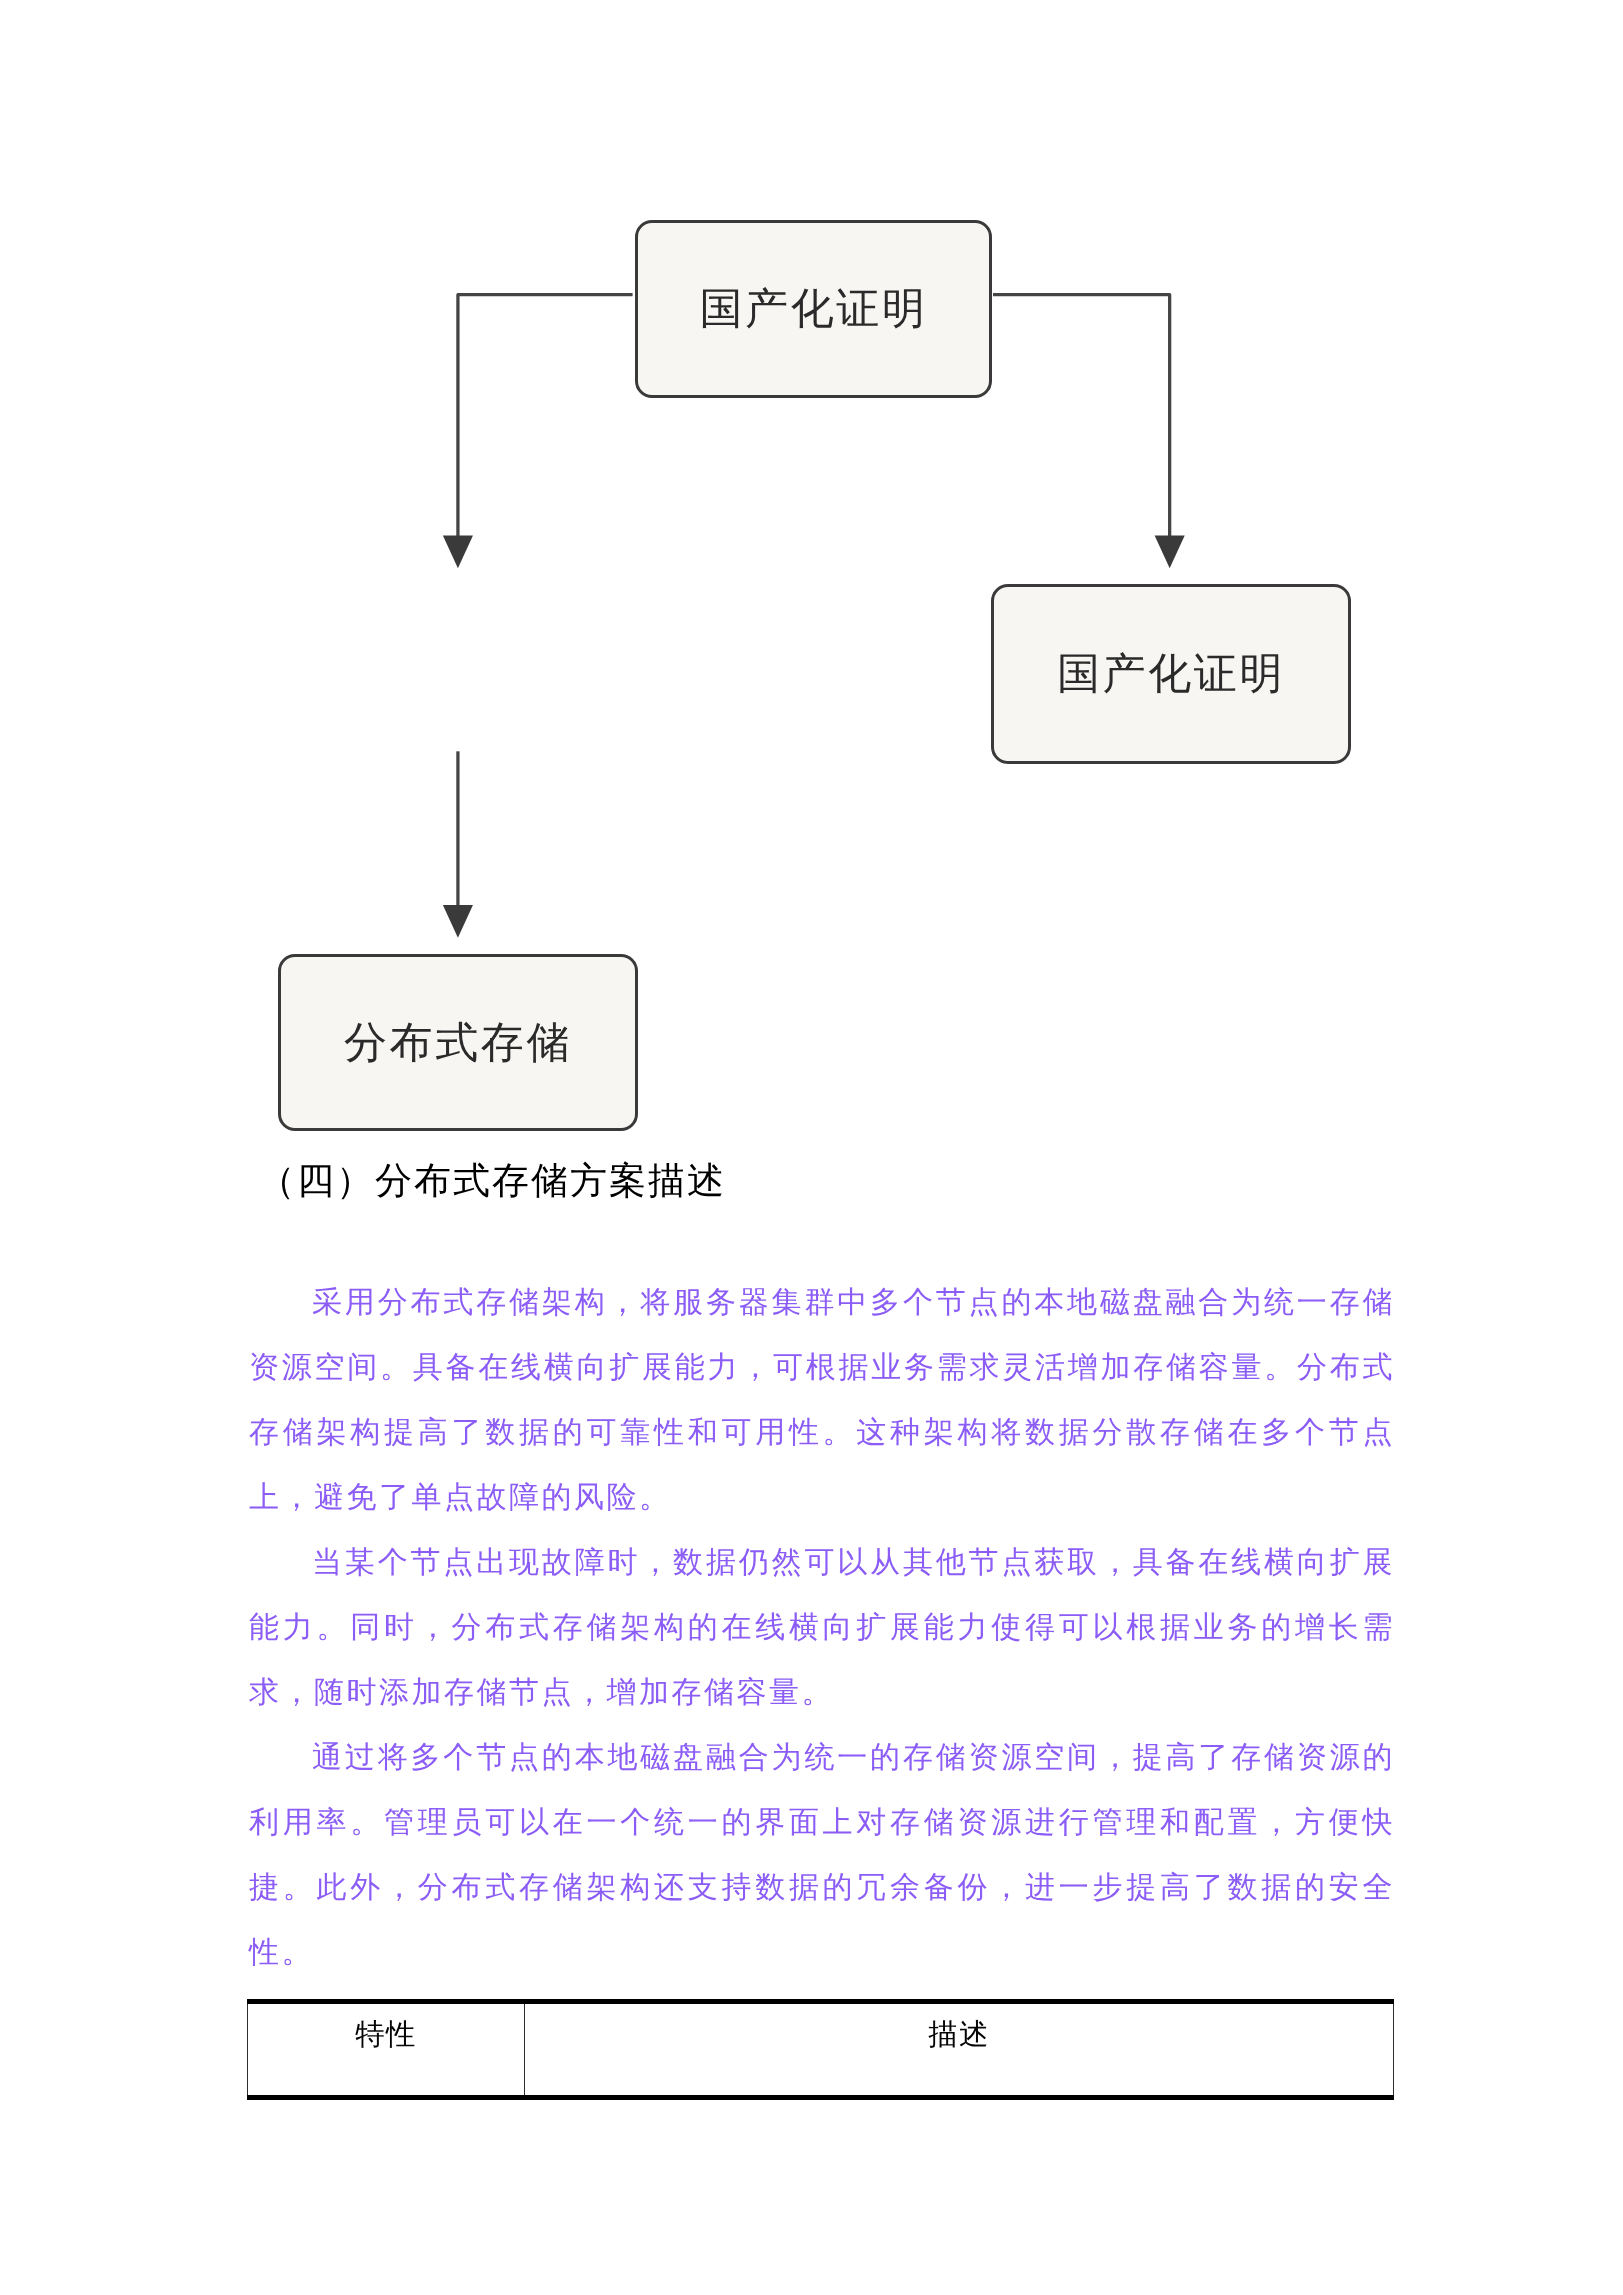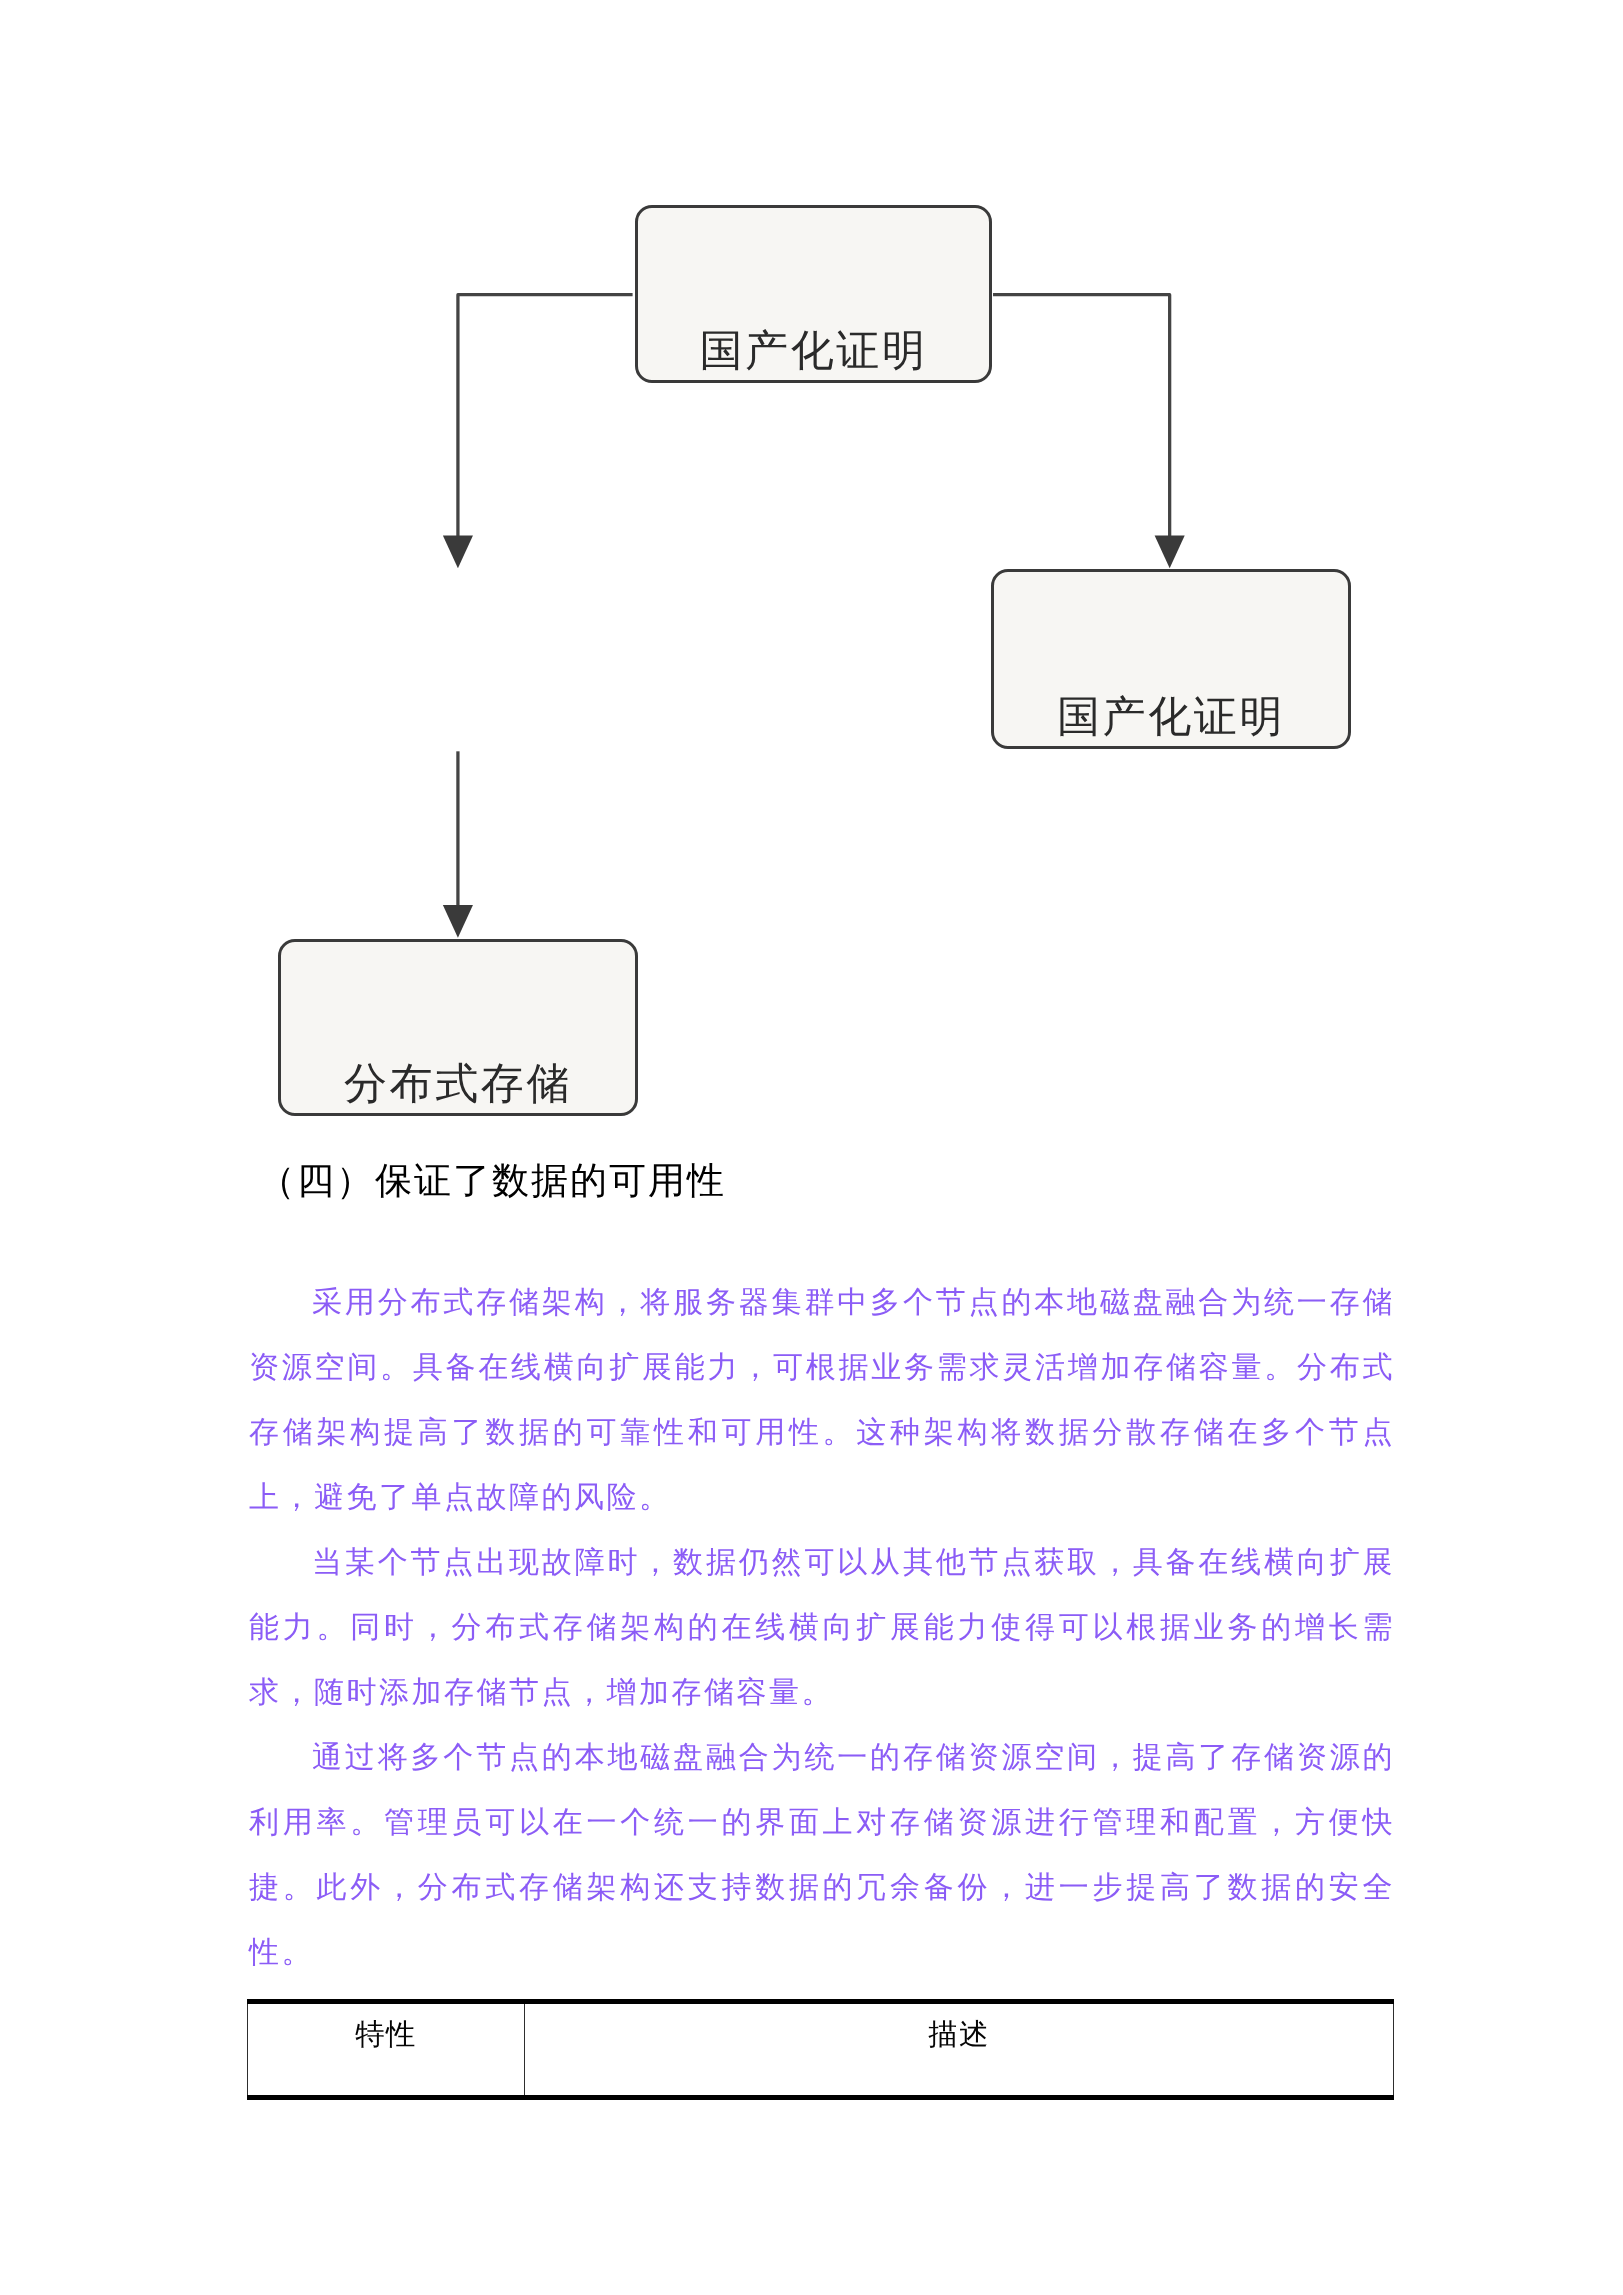--- a/index.html
+++ b/index.html
@@ -29,26 +29,27 @@
     left: 0; top: 0;
     width: 1623px;
     height: 1152px;
   }
   .fc-node {
     position: absolute;
     background: #f7f6f3;
     border: 3.9px solid #3a3a3a;
     border-radius: 17px;
     display: flex;
-    align-items: flex-end;
+    align-items: center;
     justify-content: center;
     font-size: 43px;
     letter-spacing: 2.6px;
     color: #2a2a2a;
     box-sizing: border-box;
+    margin-top: 15px;
   }
   .fc-root   { left: 635px;  top: 205px;  width: 357px; height: 178px; }
   .fc-left   { left: 278px;  top: 569px;  width: 360px; height: 180px; }
   .fc-right  { left: 991px; top: 569px;  width: 360px; height: 180px; }
   .fc-bottom { left: 278px;  top: 939px; width: 360px; height: 177px; }
 
   
   .sec-heading {
     position: absolute;
     left: 258px; top: 1155px;
@@ -140,21 +141,21 @@
       <span>国产化证明</span>
     </div>
     <div class="fc-node fc-right">
       <span>国产化证明</span>
     </div>
     <div class="fc-node fc-bottom">
       <span>分布式存储</span>
     </div>
   </div>
 
-  <h2 class="sec-heading">（四）保证了数据的可用性</h2>
+  <h2 class="sec-heading">（四）分布式存储方案描述</h2>
 
   <div class="body-text">
     <p>采用分布式存储架构，将服务器集群中多个节点的本地磁盘融合为统一存储资源空间。具备在线横向扩展能力，可根据业务需求灵活增加存储容量。分布式存储架构提高了数据的可靠性和可用性。这种架构将数据分散存储在多个节点上，避免了单点故障的风险。</p>
     <p>当某个节点出现故障时，数据仍然可以从其他节点获取，具备在线横向扩展能力。同时，分布式存储架构的在线横向扩展能力使得可以根据业务的增长需求，随时添加存储节点，增加存储容量。</p>
     <p>通过将多个节点的本地磁盘融合为统一的存储资源空间，提高了存储资源的利用率。管理员可以在一个统一的界面上对存储资源进行管理和配置，方便快捷。此外，分布式存储架构还支持数据的冗余备份，进一步提高了数据的安全性。</p>
   </div>
 
   <div class="feature-table-wrap">
     <table class="feature-table">
       <colgroup>

